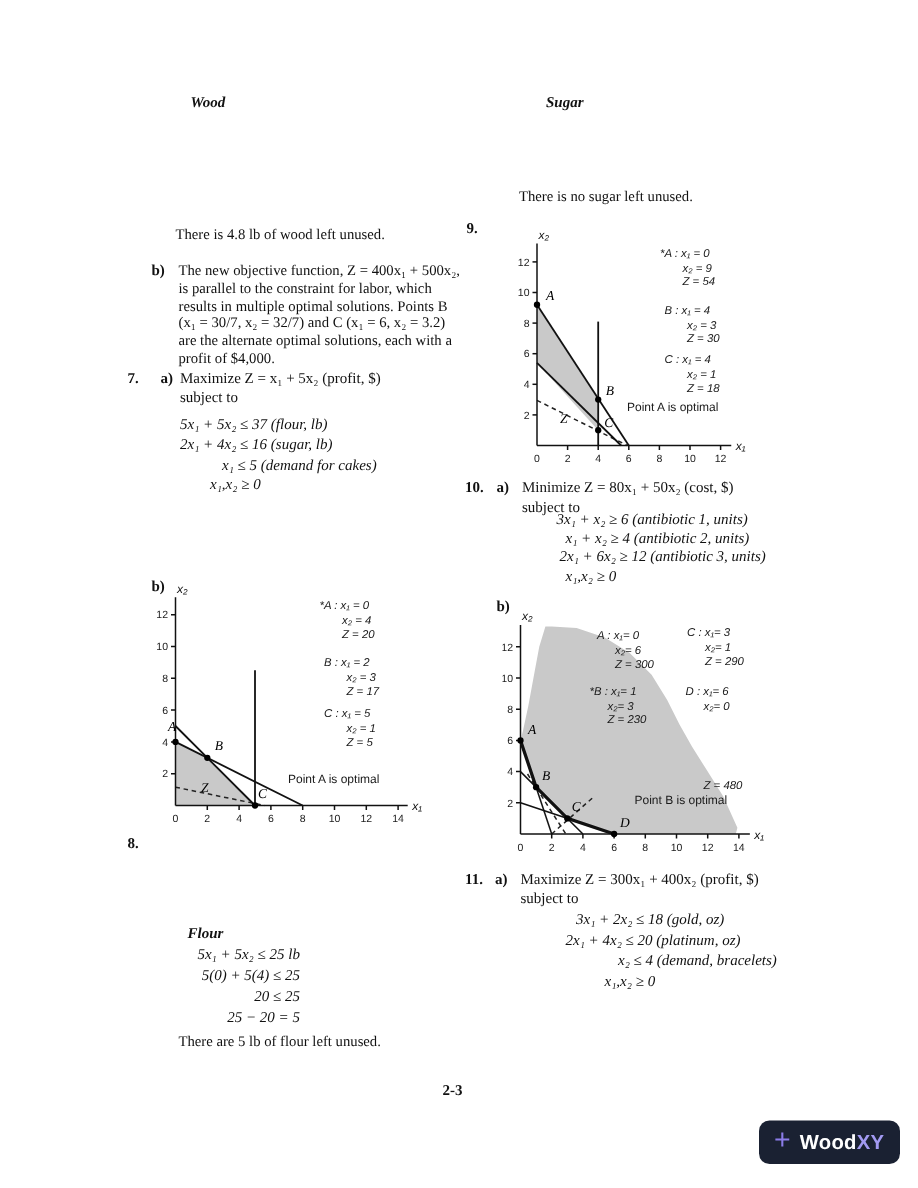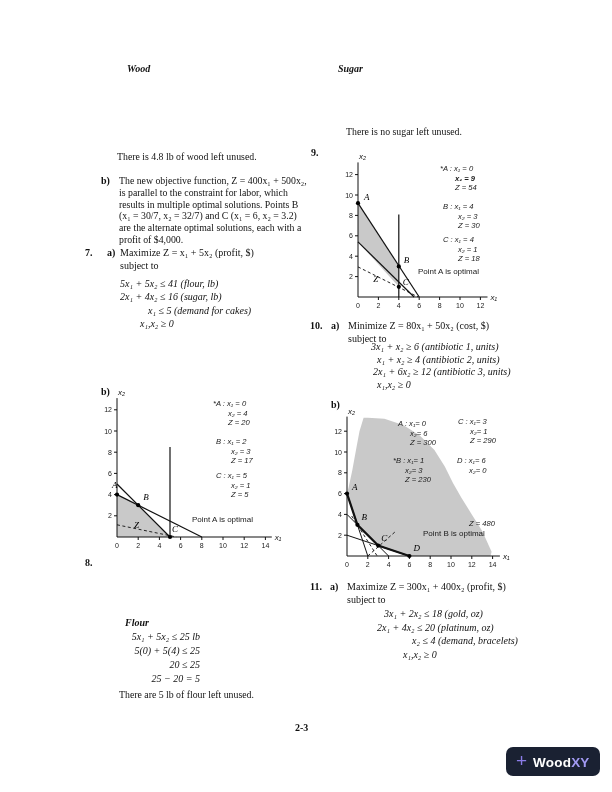--- a/index.html
+++ b/index.html
@@ -47,21 +47,21 @@
   <div class="note" style="left:117px;top:151px">There is 4.8 lb of wood left unused.</div>
 
   <div class="lbl" style="left:101px;top:175px">b)</div>
   <div class="body-text" style="left:119px;top:175px;width:189px">The new objective function, Z = 400x₁ + 500x₂, is parallel to the constraint for labor, which results in multiple optimal solutions. Points B (x₁ = 30/7, x₂ = 32/7) and C (x₁ = 6, x₂ = 3.2) are the alternate optimal solutions, each with a profit of $4,000.</div>
 
   <div class="lbl" style="left:85px;top:247px">7.</div>
   <div class="lbl" style="left:107px;top:247px">a)</div>
   <div class="objline" style="left:120px;top:247px">Maximize Z = x₁ + 5x₂ (profit, $)</div>
   <div class="objline" style="left:120px;top:260px">subject to</div>
   <div class="constraints c7" style="left:120px;top:277px">
-    <div>5x₁ + 5x₂ ≤ 41 (flour, lb)</div>
+    <div>5x₁ + 5x₂ ≤ 37 (flour, lb)</div>
     <div>2x₁ + 4x₂ ≤ 16 (sugar, lb)</div>
     <div>x₁ ≤ 5 (demand for cakes)</div>
     <div>x₁,x₂ ≥ 0</div>
   </div>
 
   <div class="graph" id="graph7b" style="left:95px;top:383px;width:205px;height:175px">
       <svg width="205" height="175" viewBox="0 0 205 175">
         <polygon points="22.0,154.0 22.0,111.6 43.2,122.2 75.0,154.0" fill="#c9c9c9"></polygon>
         <polyline points="22.0,141.8 81.4,154.0" fill="none" stroke="#222" stroke-width="1" stroke-dasharray="3 2.5"></polyline>
         <polyline points="22.0,101.0 75.0,154.0" fill="none" stroke="#111" stroke-width="1.2"></polyline>
@@ -128,21 +128,21 @@
   <div class="lbl" style="left:85px;top:557px">8.</div>
   <div class="mhead" style="left:125px;top:617px">Flour</div>
   <div class="mathblk right" style="left:100px;top:630px;width:100px">
     <div>5x₁ + 5x₂ ≤ 25 lb</div>
     <div>5(0) + 5(4) ≤ 25</div>
     <div>20 ≤ 25</div>
     <div>25 − 20 = 5</div>
   </div>
   <div class="note" style="left:119px;top:689px">There are 5 lb of flour left unused.</div>
 
-  <div class="mhead" style="left:338px;top:63px">Sugar</div>
+  <div class="mhead" style="left:364px;top:63px">Sugar</div>
   <div class="note" style="left:346px;top:126px">There is no sugar left unused.</div>
 
   <div class="lbl" style="left:311px;top:147px">9.</div>
   <div class="graph" id="graph9" style="left:330px;top:155px;width:185px;height:165px">
       <svg width="185" height="165" viewBox="0 0 185 165">
         <polygon points="28.0,48.2 68.8,111.4 68.8,131.8 28.0,86.9" fill="#c9c9c9"></polygon>
         <polyline points="28.0,111.9 88.2,142.0" fill="none" stroke="#222" stroke-width="1" stroke-dasharray="3 2.5"></polyline>
         <polyline points="28.0,48.2 89.2,142.0" fill="none" stroke="#111" stroke-width="1.2"></polyline>
         <polyline points="28.0,86.9 84.1,142.0" fill="none" stroke="#111" stroke-width="1.2"></polyline>
         <polyline points="68.8,142.0 68.8,59.4" fill="none" stroke="#111" stroke-width="1.2"></polyline>
@@ -178,21 +178,21 @@
         <circle cx="28" cy="48.16000000000001" r="2.1" fill="#000"></circle>
         <text x="34" y="45.16000000000001" class="ptlab">A</text>
         <circle cx="68.8" cy="111.4" r="2.1" fill="#000"></circle>
         <text x="73.8" y="108.4" class="ptlab">B</text>
         <circle cx="68.8" cy="131.8" r="2.1" fill="#000"></circle>
         <text x="72.8" y="129.8" class="ptlab">C</text>
         <text x="43.3" y="127.21000000000001" class="ptlab">Z</text>
       </svg>
       <div class="glegend" style="left: 110px; top: 9px;">
         <div>*A : x₁ = 0</div>
-        <div style="padding-left: 15px; font-weight: bold;">x₂ = 9</div>
+        <div style="padding-left: 15px;">x₂ = 9</div>
         <div style="padding-left: 15px;">Z = 54</div>
       </div>
       <div class="glegend" style="left: 113px; top: 47px;">
         <div>B : x₁ = 4</div>
         <div style="padding-left: 15px;">x₂ = 3</div>
         <div style="padding-left: 15px;">Z = 30</div>
       </div>
       <div class="glegend" style="left: 113px; top: 80px;">
         <div>C : x₁ = 4</div>
         <div style="padding-left: 15px;">x₂ = 1</div>

